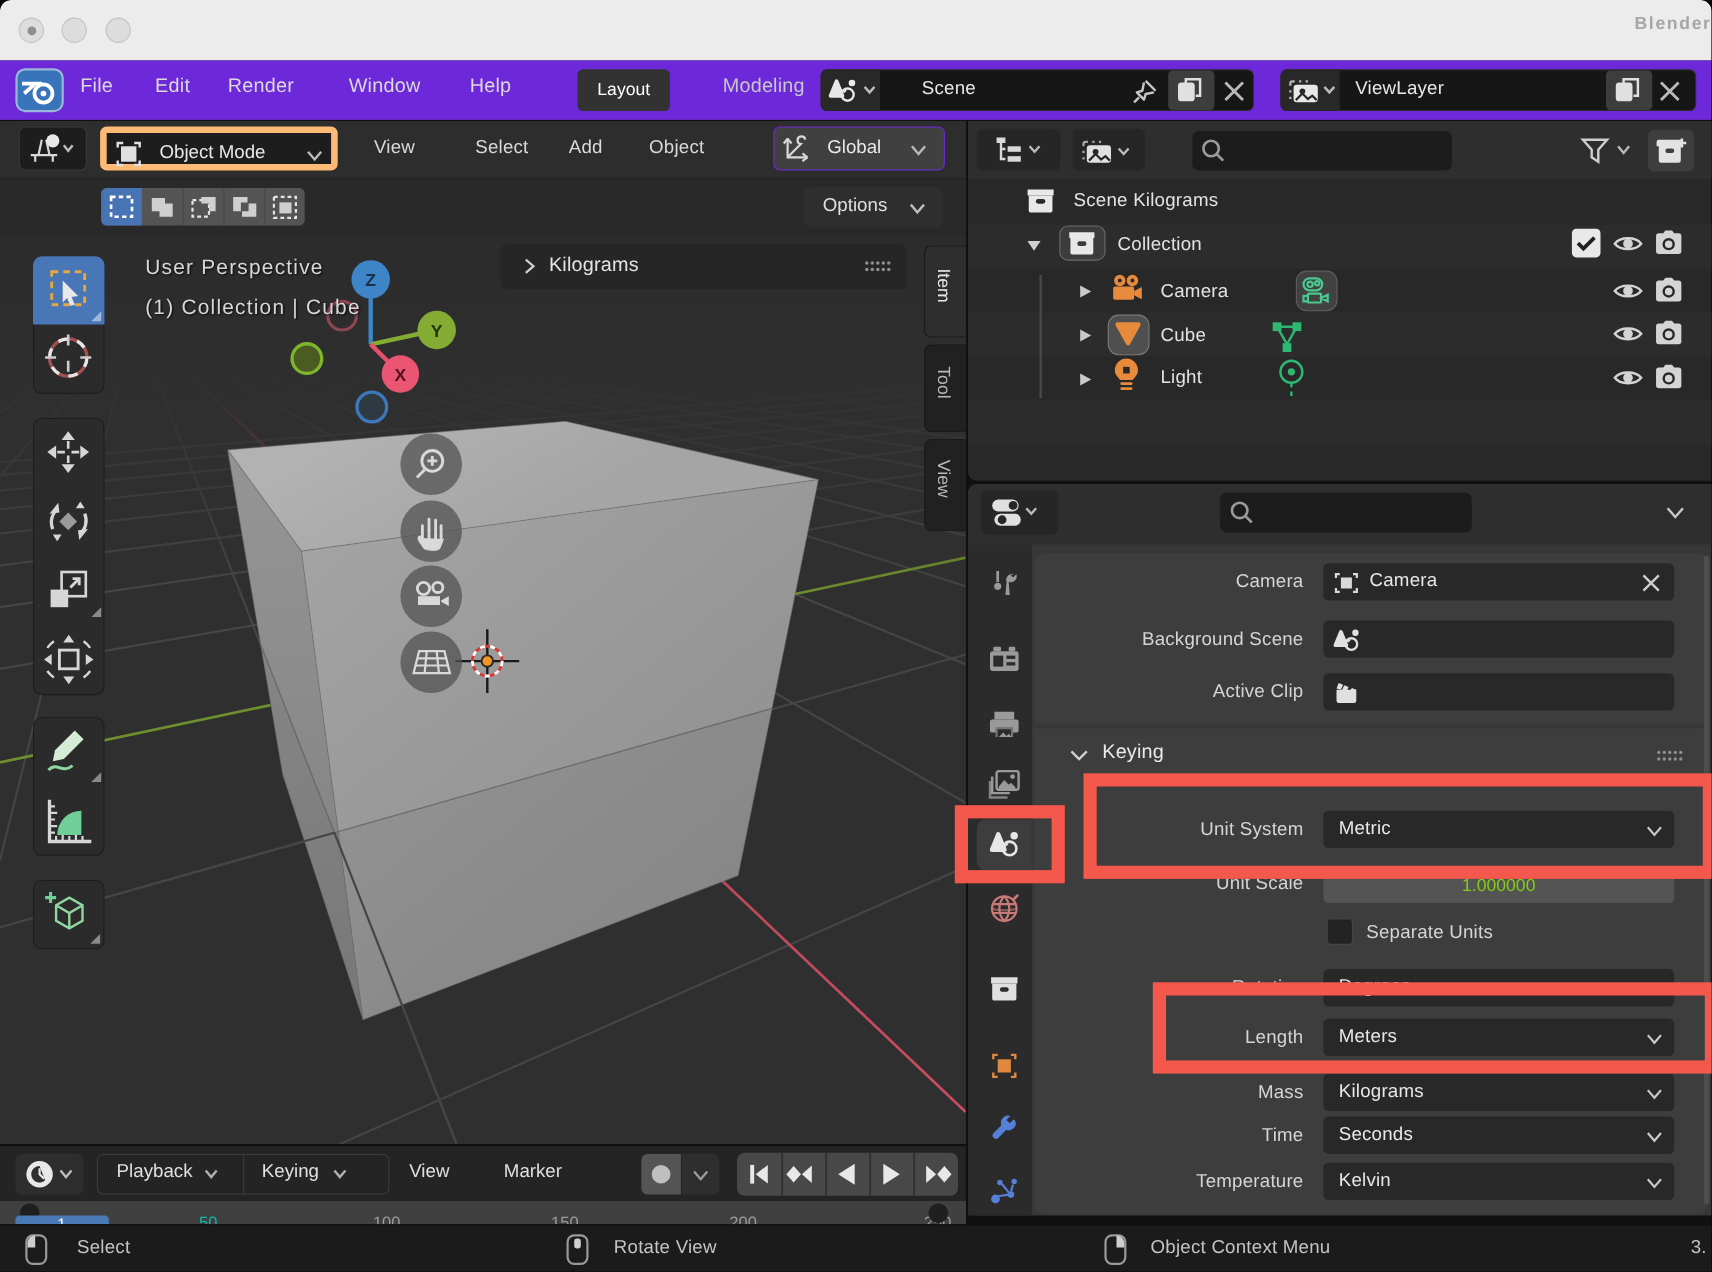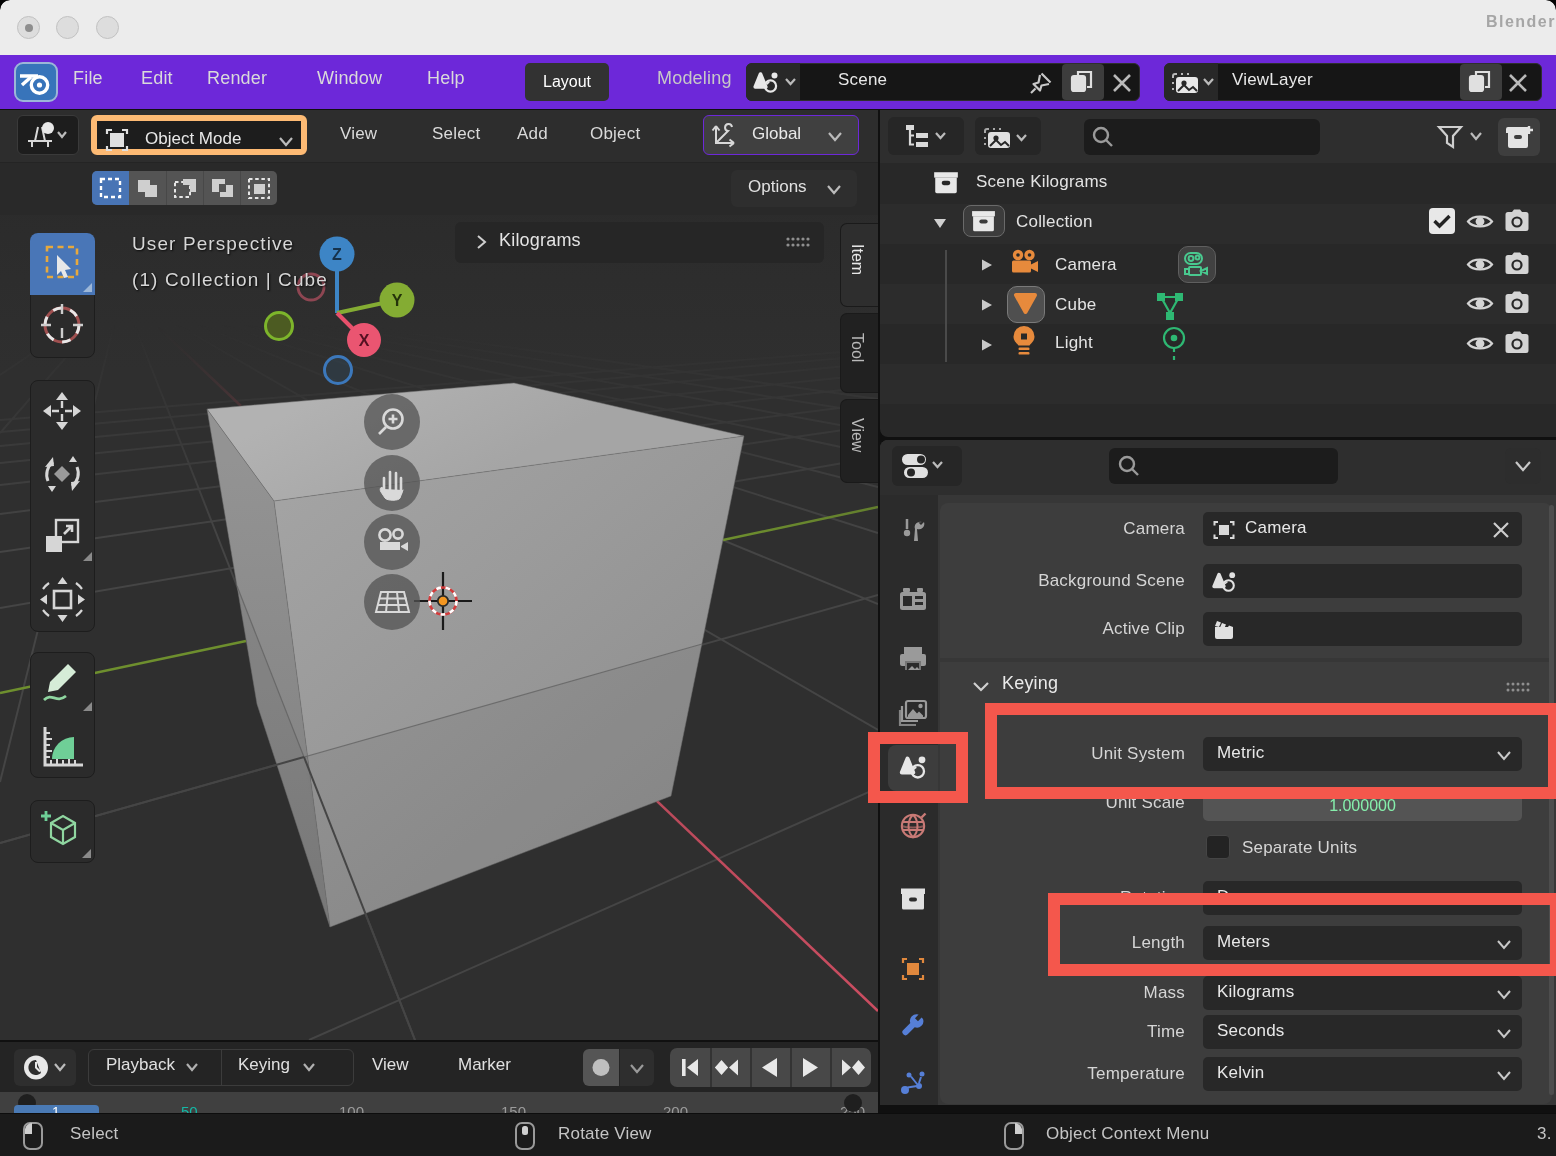--- a/index.html
+++ b/index.html
@@ -638,21 +638,21 @@
       </svg>
     <div class="plbl" style="top:304px">Unit System</div>
     <div class="pfield" style="top:297px">
         <div class="pval">Metric</div>
         <svg class="dchev" viewBox="0 0 20 20">
           <path d="M 4 7 l 6 7 l 6 -7" stroke="#c8c8c8" stroke-width="2" fill="none"></path>
         </svg>
       </div>
     <div class="plbl" style="top:353px">Unit Scale</div>
     <div class="pfield" style="top:350px;background:#545454;height:31px">
-        <div style="position:absolute;width:100%;text-align:center;top:7px;font-size:16px;color:#86efac">1.000000</div>
+        <div style="position:absolute;width:100%;text-align:center;top:7px;font-size:16px;color:#84cc16">1.000000</div>
       </div>
     <div class="abs" style="left:326px;top:395px;width:24px;height:24px;background:#232323;border:1px solid #454545;box-sizing:border-box;border-radius:4px"></div>
     <div class="abs" style="left:362px;top:398px;font-size:17px;color:#d5d5d5;letter-spacing:.2px">Separate Units</div>
     <div class="plbl" style="top:448px">Rotation</div>
     <div class="pfield" style="top:441px">
         <div class="pval">Degrees</div>
         <svg class="dchev" viewBox="0 0 20 20">
           <path d="M 4 7 l 6 7 l 6 -7" stroke="#c8c8c8" stroke-width="2" fill="none"></path>
         </svg>
       </div>

